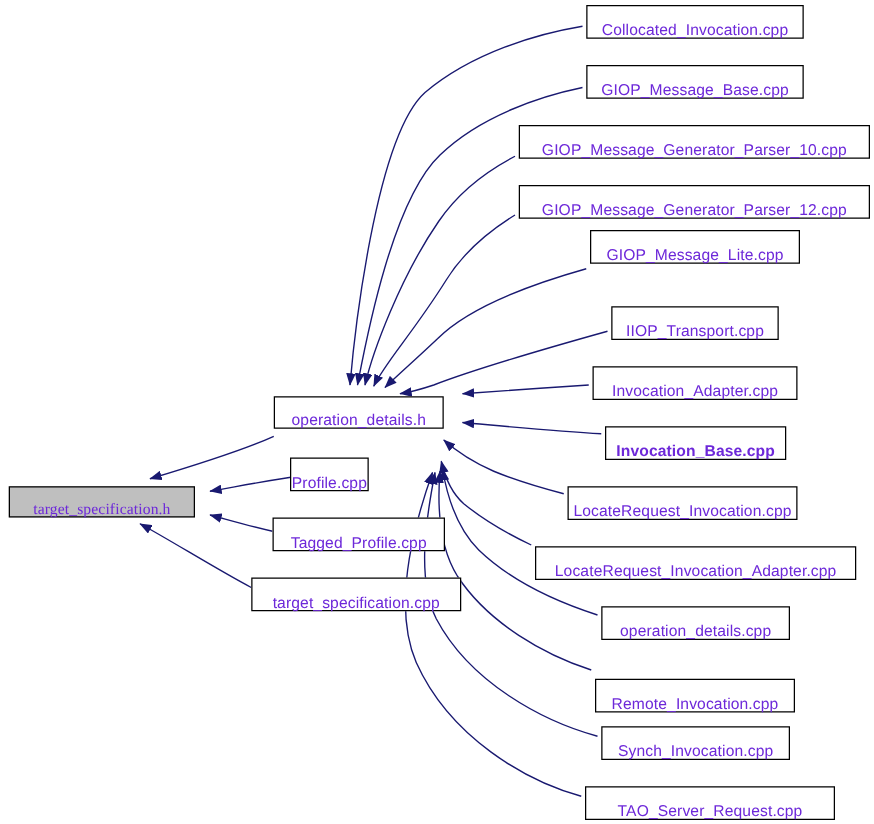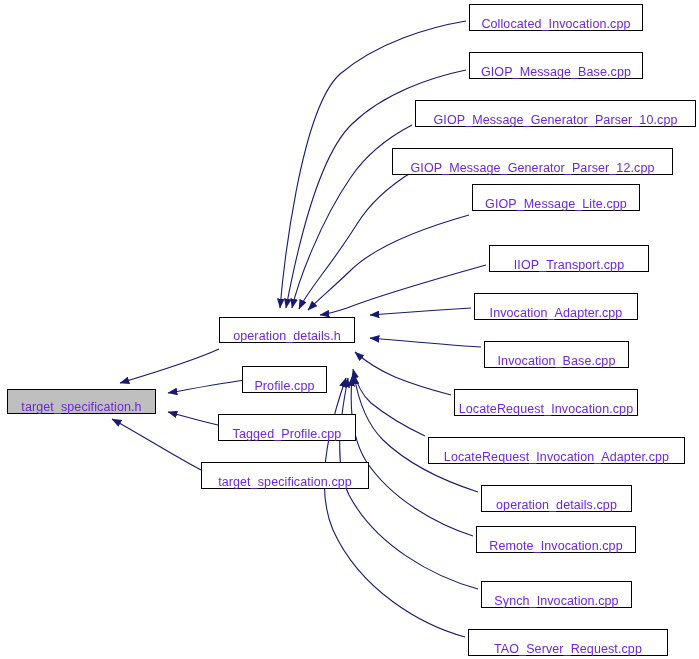--- a/index.html
+++ b/index.html
@@ -34,20 +34,21 @@
     display: flex;
     align-items: flex-end;
     justify-content: center;
     white-space: nowrap;
     letter-spacing: 0.1px;
     z-index: 2;
   }
   .node.current {
     background: #bfbfbf;
     border: 1px solid #000000;
+    font-family: Liberation Serif, serif;
   }
 </style>
 </head>
 <body>
 
 <div id="graph-root" style="background: rgb(255, 255, 255);">
   <svg id="edge-layer" viewBox="0 0 699 659" xmlns="http://www.w3.org/2000/svg">
     <defs>
       <marker id="arrowhead" markerWidth="9" markerHeight="7" refX="8.5" refY="3.5" orient="auto" markerUnits="strokeWidth">
         <polygon points="0 0, 9 3.5, 0 7" fill="#191970"></polygon>
@@ -74,63 +75,63 @@
         <path d="M 465,637 C 421,625 360,590 333,530 C 312,481 335,409 346,378" fill="none" stroke="#191970" stroke-width="1.1" marker-end="url(#arrowhead)"></path>
       </g>
   </svg>
   <div id="node-group">
       <div class="node current" title="target_specification.h" style="left: 7px; top: 389px; width: 149px; height: 25px; background: rgb(191, 191, 191); border-color: rgb(0, 0, 0);">
         <span>target_specification.h</span>
       </div>
       <div class="node" title="operation_details.h" style="left: 219px; top: 317px; width: 136px; height: 26px; background: rgb(255, 255, 255); border-color: rgb(0, 0, 0);">
         <span>operation_details.h</span>
       </div>
-      <div class="node" title="Profile.cpp" style="left: 242px; top: 366px; width: 85px; height: 27px; background: rgb(255, 255, 255); border-color: rgb(0, 0, 0);">
+      <div class="node" title="Profile.cpp" style="left: 232px; top: 366px; width: 63px; height: 27px; background: rgb(255, 255, 255); border-color: rgb(0, 0, 0);">
         <span>Profile.cpp</span>
       </div>
       <div class="node" title="Tagged_Profile.cpp" style="left: 218px; top: 414px; width: 138px; height: 27px; background: rgb(255, 255, 255); border-color: rgb(0, 0, 0);">
         <span>Tagged_Profile.cpp</span>
       </div>
       <div class="node" title="target_specification.cpp" style="left: 201px; top: 462px; width: 168px; height: 27px; background: rgb(255, 255, 255); border-color: rgb(0, 0, 0);">
         <span>target_specification.cpp</span>
       </div>
       <div class="node" title="Collocated_Invocation.cpp" style="left: 469px; top: 4px; width: 174px; height: 27px; background: rgb(255, 255, 255); border-color: rgb(0, 0, 0);">
         <span>Collocated_Invocation.cpp</span>
       </div>
       <div class="node" title="GIOP_Message_Base.cpp" style="left: 469px; top: 52px; width: 174px; height: 27px; background: rgb(255, 255, 255); border-color: rgb(0, 0, 0);">
         <span>GIOP_Message_Base.cpp</span>
       </div>
       <div class="node" title="GIOP_Message_Generator_Parser_10.cpp" style="left: 415px; top: 100px; width: 281px; height: 27px; background: rgb(255, 255, 255); border-color: rgb(0, 0, 0);">
         <span>GIOP_Message_Generator_Parser_10.cpp</span>
       </div>
-      <div class="node" title="GIOP_Message_Generator_Parser_12.cpp" style="left: 392px; top: 148px; width: 281px; height: 27px; background: rgb(255, 255, 255); border-color: rgb(0, 0, 0);">
+      <div class="node" title="GIOP_Message_Generator_Parser_12.cpp" style="left: 415px; top: 148px; width: 281px; height: 27px; background: rgb(255, 255, 255); border-color: rgb(0, 0, 0);">
         <span>GIOP_Message_Generator_Parser_12.cpp</span>
       </div>
       <div class="node" title="GIOP_Message_Lite.cpp" style="left: 472px; top: 184px; width: 168px; height: 27px; background: rgb(255, 255, 255); border-color: rgb(0, 0, 0);">
         <span>GIOP_Message_Lite.cpp</span>
       </div>
-      <div class="node" title="IIOP_Transport.cpp" style="left: 489px; top: 245px; width: 160px; height: 27px; background: rgb(255, 255, 255); border-color: rgb(0, 0, 0);">
+      <div class="node" title="IIOP_Transport.cpp" style="left: 489px; top: 245px; width: 134px; height: 27px; background: rgb(255, 255, 255); border-color: rgb(0, 0, 0);">
         <span>IIOP_Transport.cpp</span>
       </div>
       <div class="node" title="Invocation_Adapter.cpp" style="left: 474px; top: 293px; width: 164px; height: 27px; background: rgb(255, 255, 255); border-color: rgb(0, 0, 0);">
         <span>Invocation_Adapter.cpp</span>
       </div>
-      <div class="node" title="Invocation_Base.cpp" style="left: 484px; top: 341px; width: 145px; height: 27px; background: rgb(255, 255, 255); border-color: rgb(0, 0, 0);">
+      <div class="node" title="Invocation_Base.cpp" style="left: 484px; top: 341px; width: 145px; height: 27px; background: rgb(255, 255, 255); border-color: rgb(0, 0, 0); font-weight: bold;">
         <span>Invocation_Base.cpp</span>
       </div>
       <div class="node" title="LocateRequest_Invocation.cpp" style="left: 454px; top: 389px; width: 184px; height: 27px; background: rgb(255, 255, 255); border-color: rgb(0, 0, 0);">
         <span>LocateRequest_Invocation.cpp</span>
       </div>
       <div class="node" title="LocateRequest_Invocation_Adapter.cpp" style="left: 428px; top: 437px; width: 257px; height: 27px; background: rgb(255, 255, 255); border-color: rgb(0, 0, 0);">
         <span>LocateRequest_Invocation_Adapter.cpp</span>
       </div>
       <div class="node" title="operation_details.cpp" style="left: 481px; top: 485px; width: 151px; height: 27px; background: rgb(255, 255, 255); border-color: rgb(0, 0, 0);">
         <span>operation_details.cpp</span>
       </div>
-      <div class="node" title="Remote_Invocation.cpp" style="left: 476px; top: 526px; width: 160px; height: 27px; background: rgb(255, 255, 255); border-color: rgb(0, 0, 0);">
+      <div class="node" title="Remote_Invocation.cpp" style="left: 476px; top: 543px; width: 160px; height: 27px; background: rgb(255, 255, 255); border-color: rgb(0, 0, 0);">
         <span>Remote_Invocation.cpp</span>
       </div>
       <div class="node" title="Synch_Invocation.cpp" style="left: 481px; top: 581px; width: 151px; height: 27px; background: rgb(255, 255, 255); border-color: rgb(0, 0, 0);">
         <span>Synch_Invocation.cpp</span>
       </div>
       <div class="node" title="TAO_Server_Request.cpp" style="left: 468px; top: 629px; width: 200px; height: 27px; background: rgb(255, 255, 255); border-color: rgb(0, 0, 0);">
         <span>TAO_Server_Request.cpp</span>
       </div>
     </div>
 </div>

